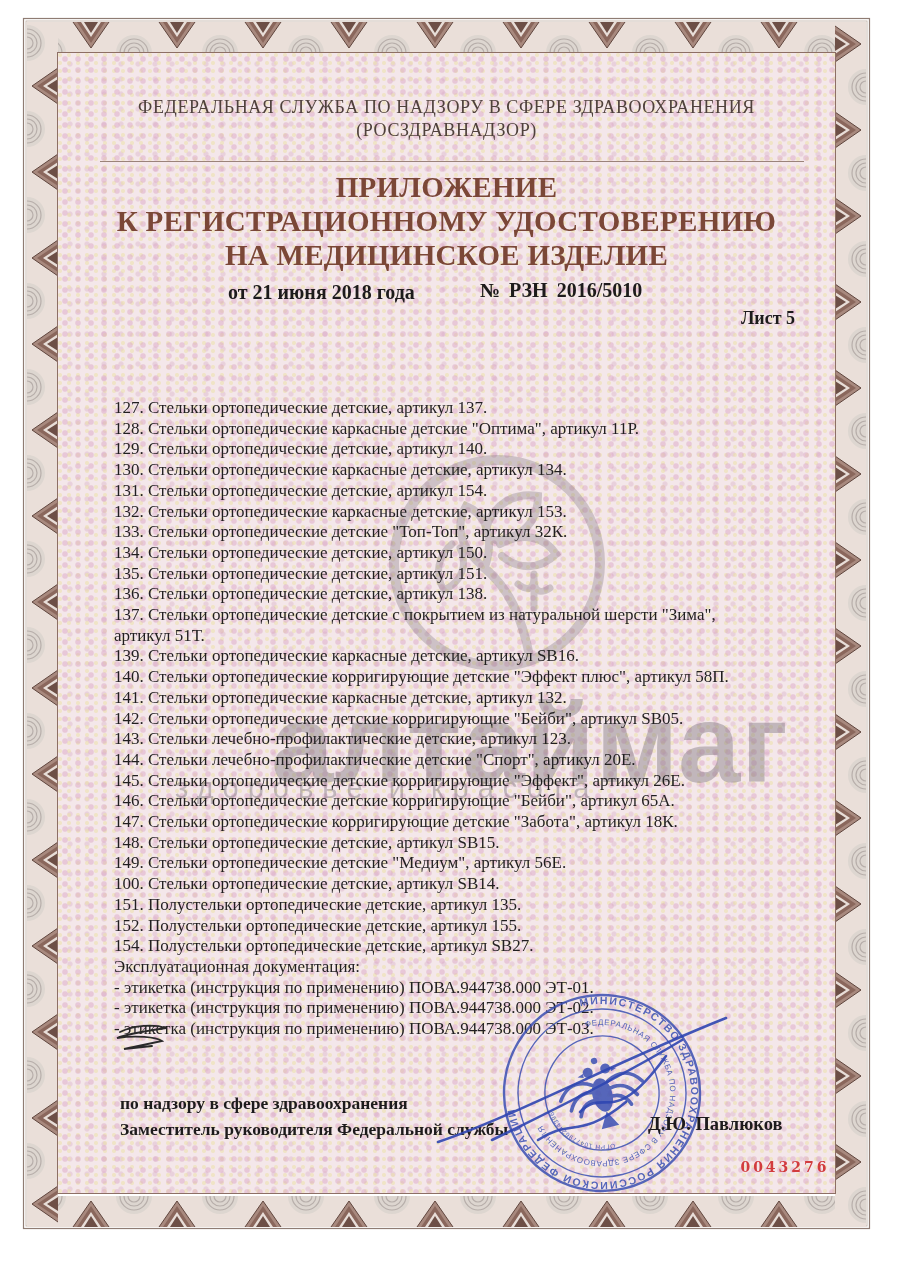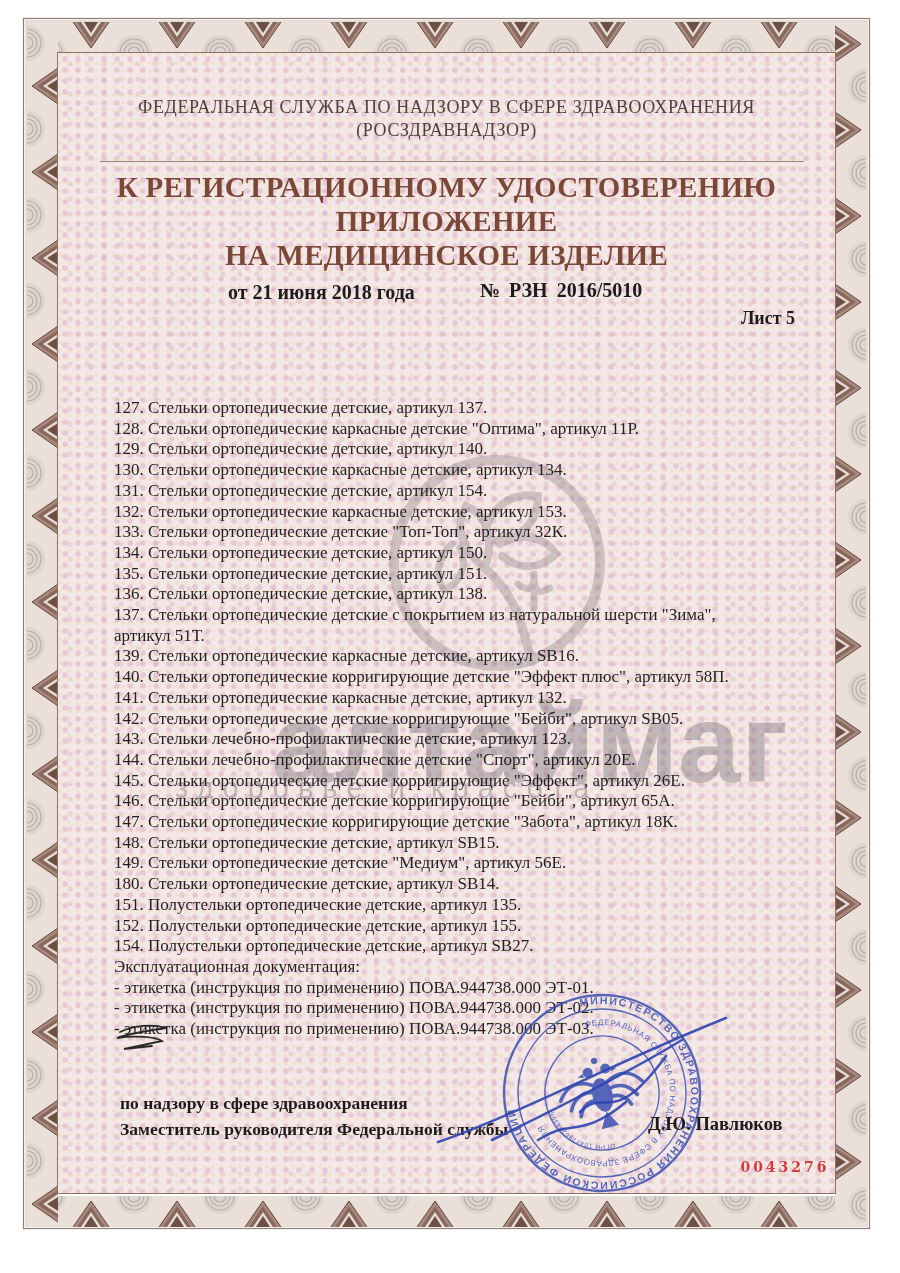--- a/index.html
+++ b/index.html
@@ -101,22 +101,22 @@
   <div class="abs wm-brand">алтаймаг</div>
   <div class="abs wm-tag">здоровье и красота</div>
 
   <div class="abs agency z3">
     <div>ФЕДЕРАЛЬНАЯ СЛУЖБА ПО НАДЗОРУ В СФЕРЕ ЗДРАВООХРАНЕНИЯ</div>
     <div>(РОСЗДРАВНАДЗОР)</div>
   </div>
   <div class="abs divider z3"></div>
 
   <div class="abs doc-title z3">
+    <div>ПРИЛОЖЕНИЕ</div>
     <div>К РЕГИСТРАЦИОННОМУ УДОСТОВЕРЕНИЮ</div>
-    <div>ПРИЛОЖЕНИЕ</div>
     <div>НА МЕДИЦИНСКОЕ ИЗДЕЛИЕ</div>
   </div>
 
   <div class="abs meta-date z3">от 21 июня 2018 года</div>
   <div class="abs meta-num z3">№ РЗН 2016/5010</div>
   <div class="abs sheet z3">Лист 5</div>
 
   <div class="abs list z3">
     <div>
         <div class="list-line">127. Стельки ортопедические детские, артикул 137.</div>
@@ -134,21 +134,21 @@
         <div class="list-line">140. Стельки ортопедические корригирующие детские "Эффект плюс", артикул 58П.</div>
         <div class="list-line">141. Стельки ортопедические каркасные детские, артикул 132.</div>
         <div class="list-line">142. Стельки ортопедические детские корригирующие "Бейби", артикул SB05.</div>
         <div class="list-line">143. Стельки лечебно-профилактические детские, артикул 123.</div>
         <div class="list-line">144. Стельки лечебно-профилактические детские "Спорт", артикул 20Е.</div>
         <div class="list-line">145. Стельки ортопедические детские корригирующие "Эффект", артикул 26Е.</div>
         <div class="list-line">146. Стельки ортопедические детские корригирующие "Бейби", артикул 65А.</div>
         <div class="list-line">147. Стельки ортопедические корригирующие детские "Забота", артикул 18К.</div>
         <div class="list-line">148. Стельки ортопедические детские, артикул SB15.</div>
         <div class="list-line">149. Стельки ортопедические детские "Медиум", артикул 56Е.</div>
-        <div class="list-line">180. Стельки ортопедические детские, артикул SB14.</div>
+        <div class="list-line">100. Стельки ортопедические детские, артикул SB14.</div>
         <div class="list-line">151. Полустельки ортопедические детские, артикул 135.</div>
         <div class="list-line">152. Полустельки ортопедические детские, артикул 155.</div>
         <div class="list-line">154. Полустельки ортопедические детские, артикул SB27.</div>
       </div>
     <div class="list-line">Эксплуатационная документация:</div>
     <div>
         <div class="list-line">- этикетка (инструкция по применению) ПОВА.944738.000 ЭТ-01.</div>
         <div class="list-line">- этикетка (инструкция по применению) ПОВА.944738.000 ЭТ-02.</div>
         <div class="list-line">- этикетка (инструкция по применению) ПОВА.944738.000 ЭТ-03.</div>
       </div>

